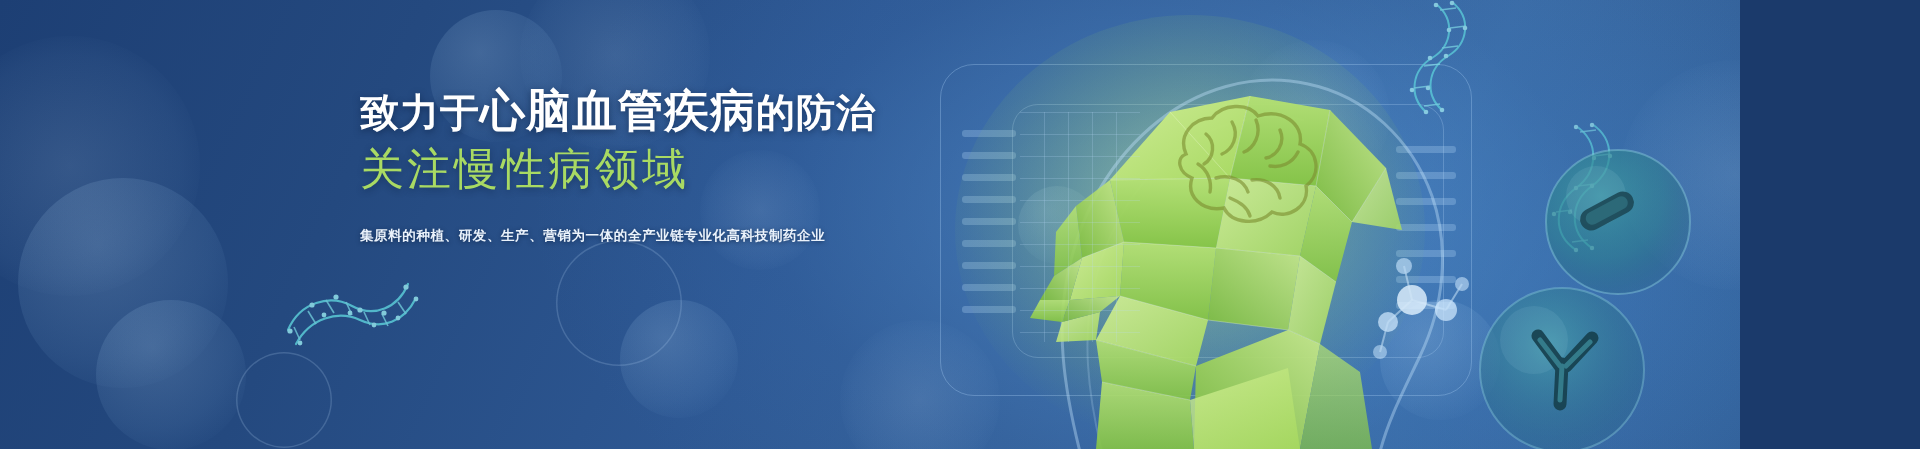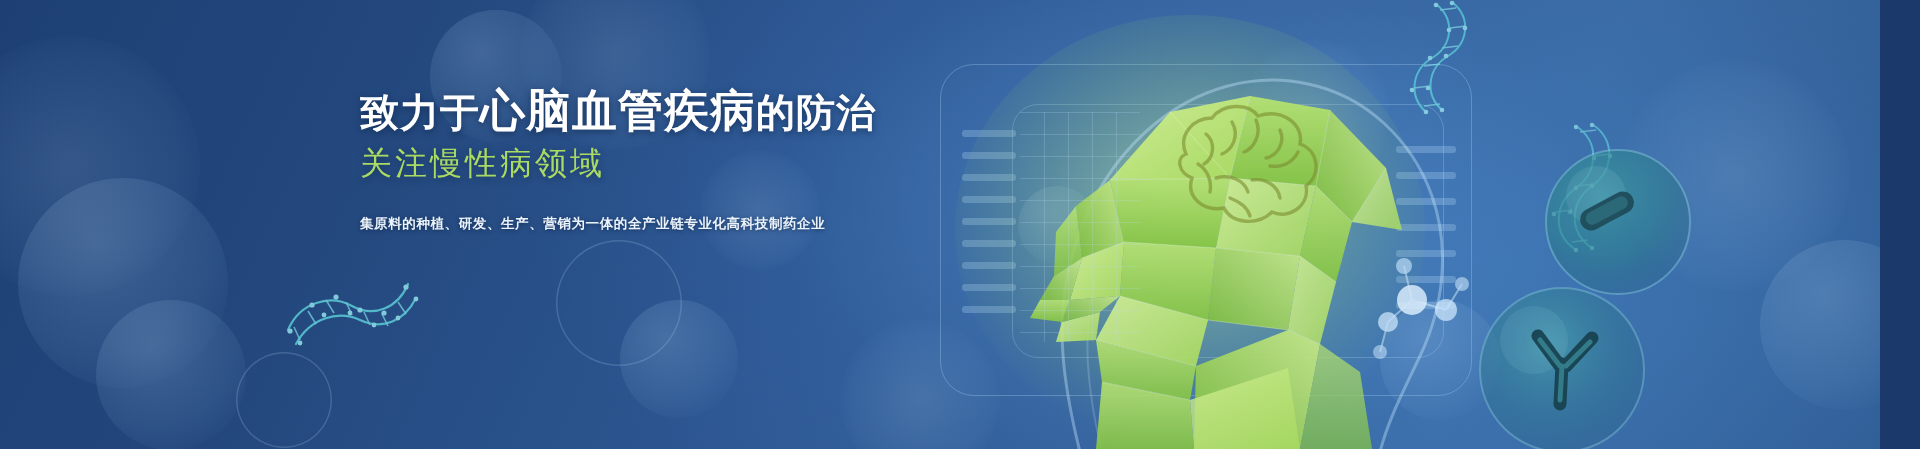--- a/index.html
+++ b/index.html
@@ -1,38 +1,38 @@
 <!DOCTYPE html>
 <html><head>
 <meta charset="utf-8">
 <style>
   html,body{margin:0;padding:0;background:#1b3a6b;}
   #banner{
-    position:relative;width:1880px;height:449px;overflow:hidden;
+    position:relative;width:1740px;height:449px;overflow:hidden;
     font-family:"Liberation Sans","DejaVu Sans",sans-serif;
     background:
       radial-gradient(ellipse 900px 560px at 1180px 210px, rgba(86,150,216,0.55) 0%, rgba(60,115,185,0.18) 45%, rgba(0,0,0,0) 72%),
       radial-gradient(ellipse 700px 520px at 1560px 300px, rgba(70,135,200,0.40) 0%, rgba(0,0,0,0) 70%),
       linear-gradient(115deg, #1d3f74 0%, #24497f 22%, #2d5792 45%, #356199 62%, #3a6aa3 78%, #2f5b93 100%);
   }
   .layer{position:absolute;inset:0;}
   .bokeh{position:absolute;border-radius:50%;pointer-events:none;}
   .bok-fill{background:radial-gradient(circle at 38% 32%, rgba(180,215,245,0.20), rgba(150,195,235,0.09) 58%, rgba(120,175,225,0.02) 78%);}
   .bok-ring{background:transparent;box-shadow:inset 0 0 0 1.5px rgba(190,222,250,0.20);}
   .bok-soft{background:radial-gradient(circle at 50% 50%, rgba(200,228,252,0.13), rgba(160,200,240,0.05) 60%, rgba(0,0,0,0) 75%);}
 
   
   #copy{position:absolute;left:360px;top:88px;width:760px;}
   .h1{
     white-space:nowrap;color:#ffffff;font-weight:700;font-size:39px;line-height:1;
     letter-spacing:1px;text-shadow:0 2px 7px rgba(8,26,56,0.55);
   }
   .h1 .em{font-size:45px;letter-spacing:1px;}
   .h2{
-    margin-top:14px;white-space:nowrap;color:#a9da63;font-weight:400;font-size:32px;
+    margin-top:14px;white-space:nowrap;color:#a9da63;font-weight:400;font-size:44px;
     line-height:1;letter-spacing:3px;text-shadow:0 2px 7px rgba(8,26,56,0.45);
   }
   .tag{
     margin-top:36px;white-space:nowrap;color:#eaf2fb;font-size:13.5px;font-weight:700;
     letter-spacing:0.6px;text-shadow:0 1px 4px rgba(8,26,56,0.6);
   }
 
   
   .hud{position:absolute;border:1.5px solid rgba(168,206,242,0.34);border-radius:34px;}
   .hudsm{position:absolute;border:1.5px solid rgba(168,206,242,0.30);border-radius:26px;}

